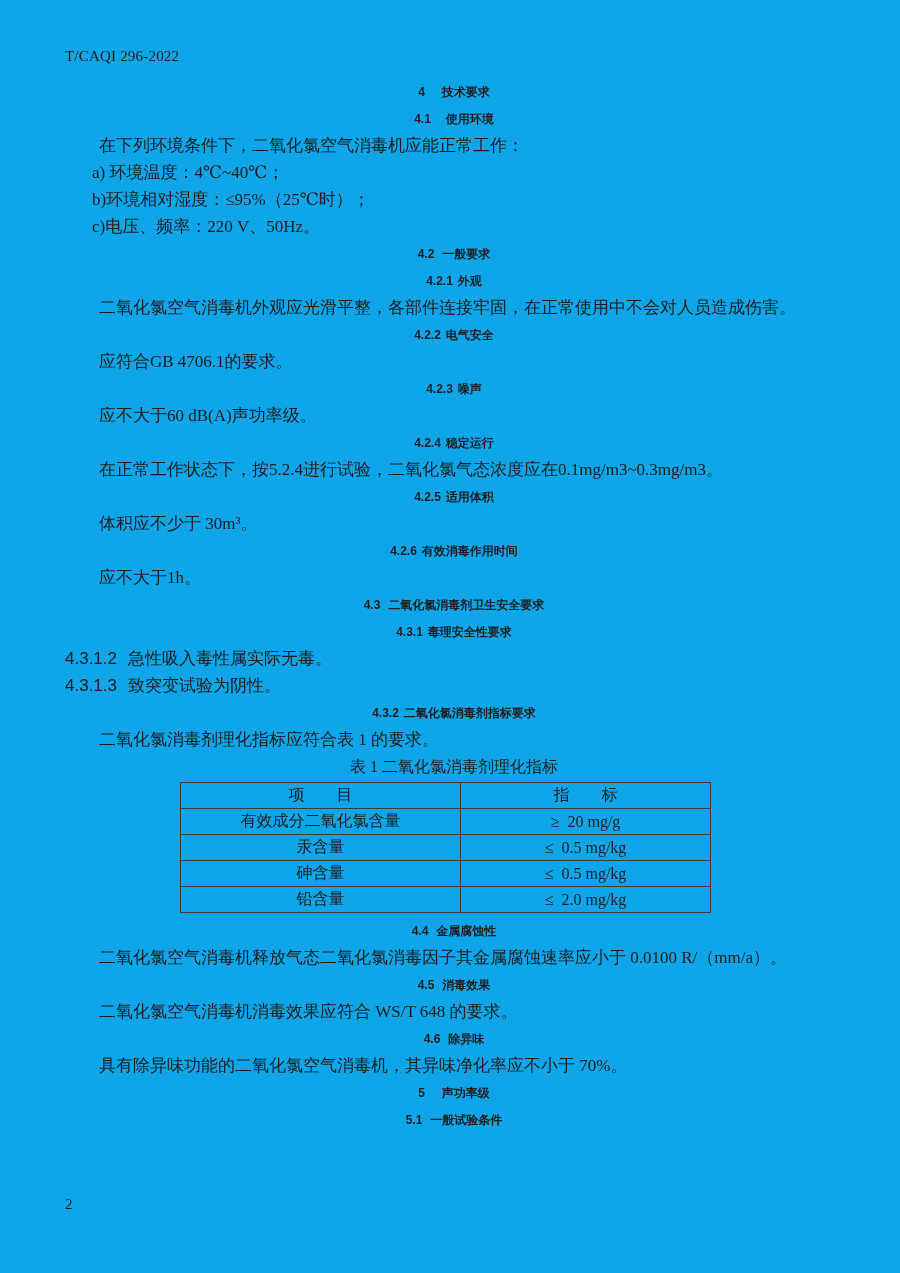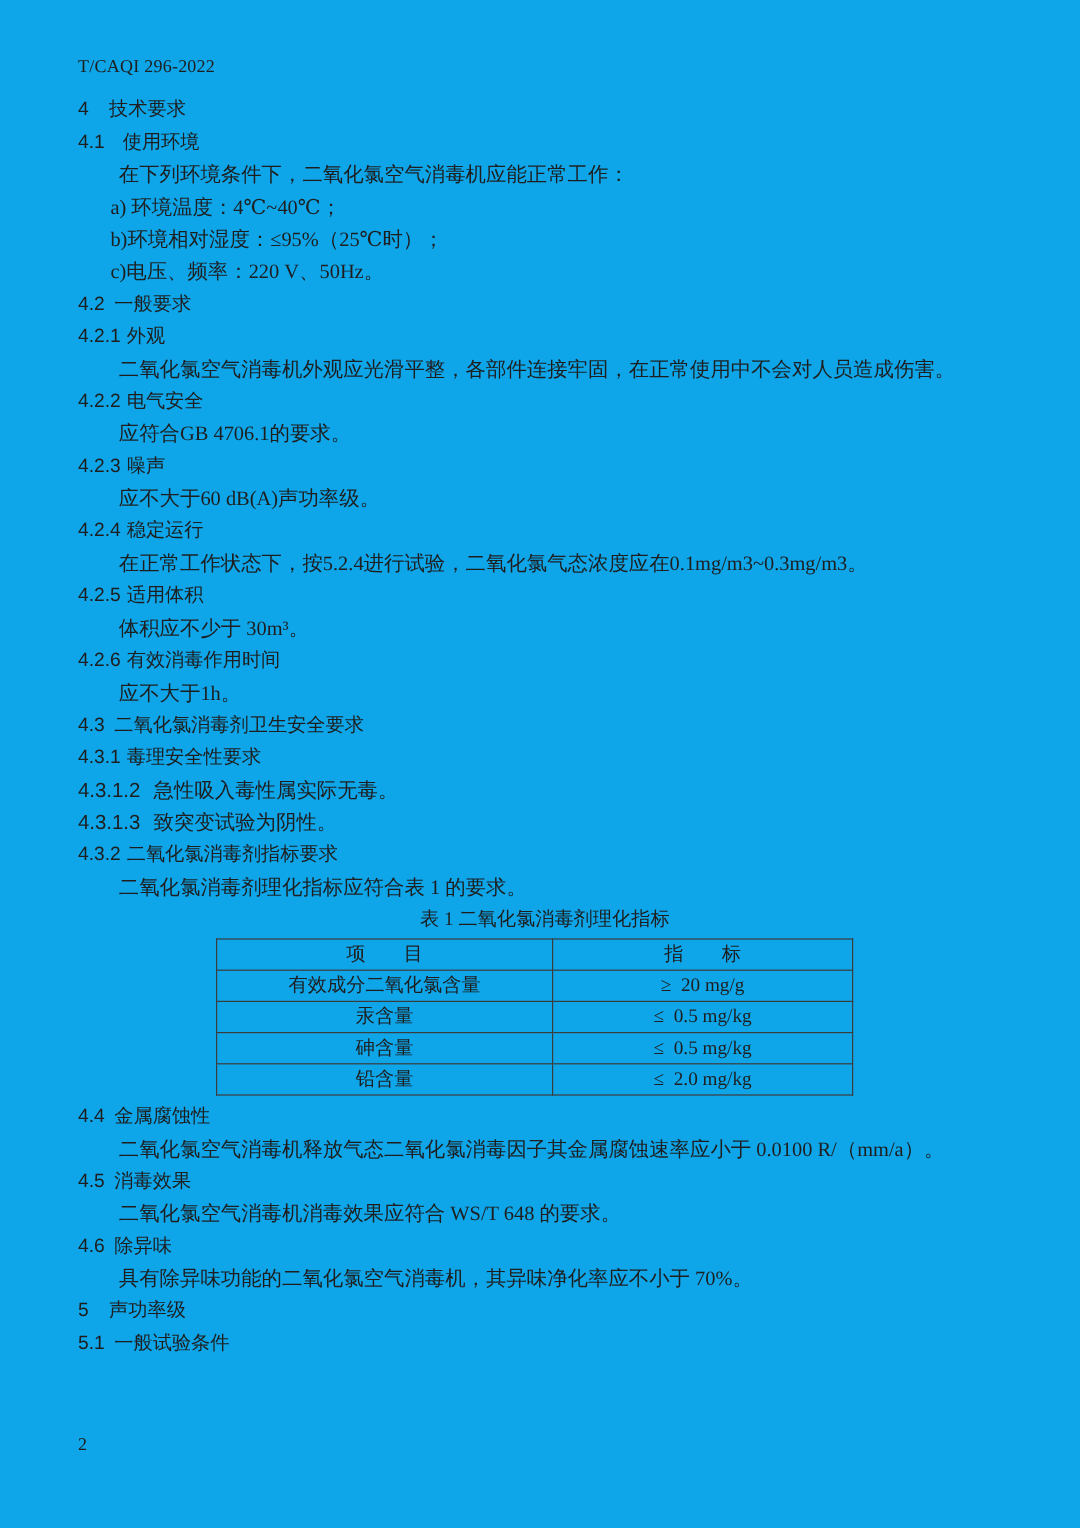--- a/index.html
+++ b/index.html
@@ -23,22 +23,23 @@
   }
   .content {
     position: absolute;
     top: 82px;
     left: 65px;
     width: 778px;
   }
   .blk { margin: 0 0 7px 0; line-height: 20px; font-size: 17px; white-space: pre-wrap; }
   .h1, .h2, .h3 {
     font-family: "Liberation Sans", "DejaVu Sans", sans-serif;
-    font-weight: 400;
-    font-size: 16px;
+    font-weight: 700;
+    font-size: 12px;
+    text-align: center;
   }
   .h1 .num { margin-right: 17px; }
   .h2 .num { margin-right: 8px; }
   .h2.tight .num { margin-right: 15px; }
   .h3 .num { margin-right: 5px; }
   .num { display: inline-block; }
   .clause { font-size: 17px; }
   .clause .num {
     font-family: "Liberation Sans", "DejaVu Sans", sans-serif;
     font-weight: 400;

